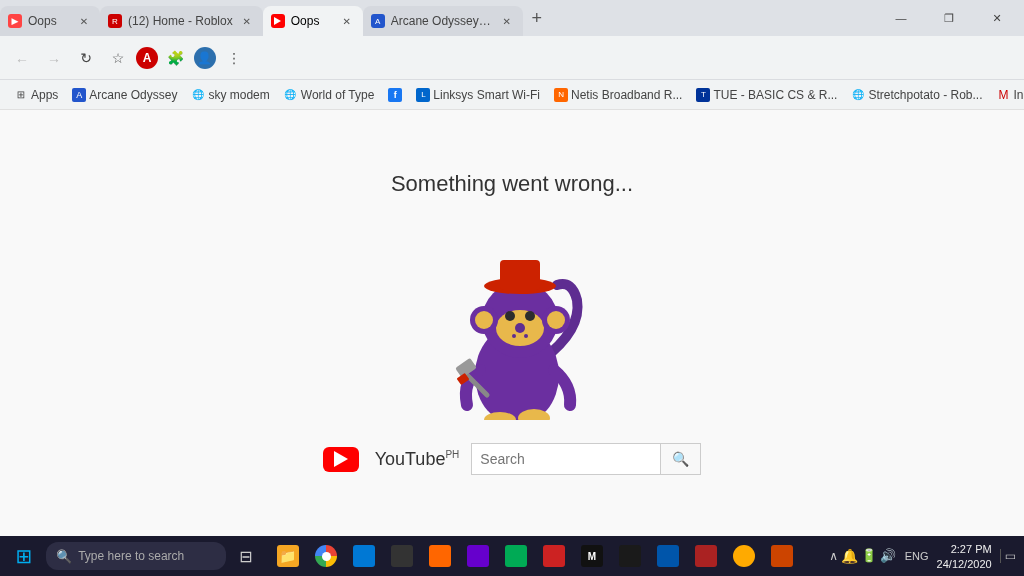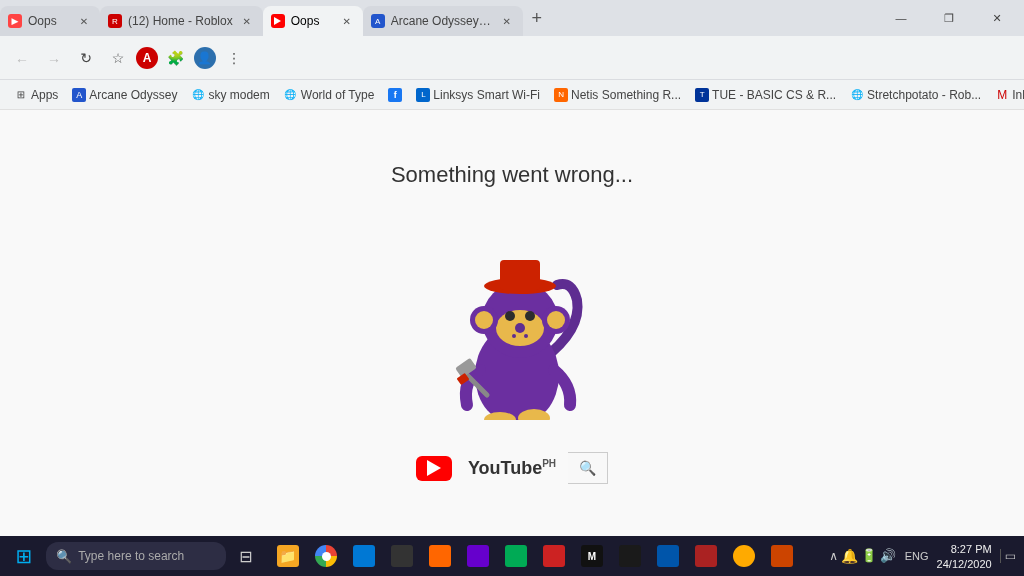--- a/index.html
+++ b/index.html
@@ -119,21 +119,21 @@
       flex-direction: column;
       align-items: center;
       justify-content: center;
       position: relative;
     }
 
     .error-container {
       display: flex;
       flex-direction: column;
       align-items: center;
-      gap: 32px;
+      gap: 23px;
     }
 
     .error-text {
       font-size: 22px;
       color: #333;
       font-weight: 400;
     }
 
     
     .monkey-illustration {
@@ -150,21 +150,21 @@
     .youtube-logo {
       display: flex;
       align-items: center;
       margin-right: 12px;
     }
     .yt-icon {
       width: 36px; height: 25px; background: #ff0000; border-radius: 6px;
       display: flex; align-items: center; justify-content: center;
     }
     .yt-play { width: 0; height: 0; border-top: 8px solid transparent; border-bottom: 8px solid transparent; border-left: 14px solid white; }
-    .yt-text { font-size: 18px; font-weight: bold; color: #333; margin-left: 16px; }
+    .yt-text { font-size: 18px; font-weight: normal; color: #333; margin-left: 16px; }
     .yt-ph { font-size: 10px; color: #555; vertical-align: super; }
 
     .yt-search-input {
       width: 190px; height: 32px;
       border: 1px solid #ccc;
       padding: 0 8px;
       font-size: 14px;
       outline: none;
     }
     .yt-search-btn {
@@ -302,21 +302,21 @@
     </div>
     <div class="bookmark-item">
       <div class="bookmark-favicon" style="background:#1877f2;color:white;border-radius:2px;font-size:9px;width:14px;height:14px;display:flex;align-items:center;justify-content:center;font-weight:bold;">f</div>
     </div>
     <div class="bookmark-item">
       <div class="bookmark-favicon" style="background:#0066cc;color:white;border-radius:2px;font-size:8px;width:14px;height:14px;display:flex;align-items:center;justify-content:center;">L</div>
       <span>Linksys Smart Wi-Fi</span>
     </div>
     <div class="bookmark-item">
       <div class="bookmark-favicon" style="background:#ff6600;color:white;border-radius:2px;font-size:8px;width:14px;height:14px;display:flex;align-items:center;justify-content:center;">N</div>
-      <span>Netis Something R...</span>
+      <span>Netis Broadband R...</span>
     </div>
     <div class="bookmark-item">
       <div class="bookmark-favicon" style="background:#003399;color:white;border-radius:2px;font-size:8px;width:14px;height:14px;display:flex;align-items:center;justify-content:center;">T</div>
       <span>TUE - BASIC CS &amp; R...</span>
     </div>
     <div class="bookmark-item">
       <div class="bookmark-favicon">🌐</div>
       <span>Stretchpotato - Rob...</span>
     </div>
     <div class="bookmark-item">
@@ -373,20 +373,21 @@
         <ellipse cx="102" cy="198" rx="16" ry="9" fill="#e8b84b"></ellipse>
       </svg>
 
       <div class="youtube-search-area">
         <div class="youtube-logo">
           <div class="yt-icon">
             <div class="yt-play"></div>
           </div>
           <span class="yt-text">YouTube<span class="yt-ph">PH</span></span>
         </div>
+        <input class="yt-search-input" type="text" placeholder="Search" style="">
         <button class="yt-search-btn">🔍</button>
       </div>
     </div>
   </div>
 
   <div class="taskbar">
 
     <div class="taskbar-start">
       <span class="start-icon" style="color:#00adef;font-size:20px;">⊞</span>
     </div>
@@ -449,19 +450,19 @@
 
     <div class="taskbar-right">
       <div class="sys-icons">
         <span style="color:#ccc;font-size:12px;">∧</span>
         <span style="color:#ccc;font-size:14px;">🔔</span>
         <span style="color:#ccc;font-size:13px;">🔋</span>
         <span style="color:#ccc;font-size:13px;">🔊</span>
       </div>
       <span class="sys-icon" style="color:#ccc;font-size:11px;margin-right:4px;">ENG</span>
       <div class="time-date">
-        <span class="taskbar-time">8:27 PM</span>
+        <span class="taskbar-time">2:27 PM</span>
         <span class="taskbar-date">24/12/2020</span>
       </div>
       <span style="color:#ccc;font-size:12px;margin-left:4px;border-left:1px solid #555;padding-left:4px;">▭</span>
     </div>
   </div>
 </div>
 
 </body></html>

